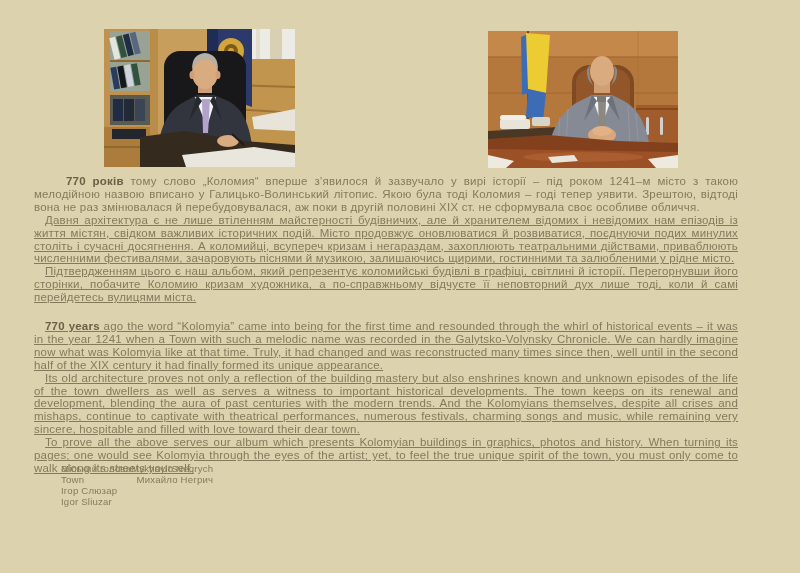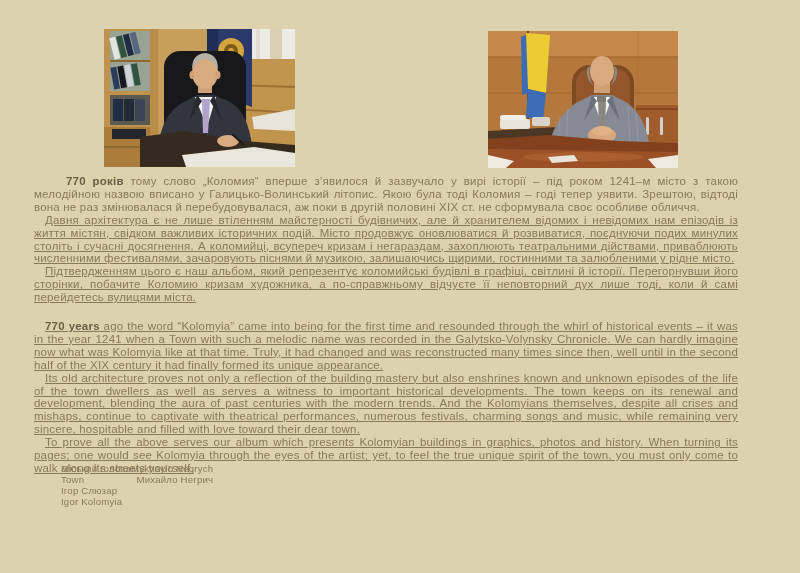--- a/index.html
+++ b/index.html
@@ -201,21 +201,21 @@
   </section>
 
   <footer class="signatures">
     <div class="sig-left">
       <div class="sig-title">
         <div>Міський голова</div>
         <div>Town</div>
       </div>
       <div class="sig-name">
         <div>Ігор Слюзар</div>
-        <div>Igor Kolomyia</div>
+        <div>Igor Sliuzar</div>
       </div>
     </div>
     <div class="sig-right">
       <div class="sig-title">
       </div>
       <div class="sig-name">
         <div>Mykhaylo Negrych</div>
         <div>Михайло Негрич</div>
       </div>
     </div>

